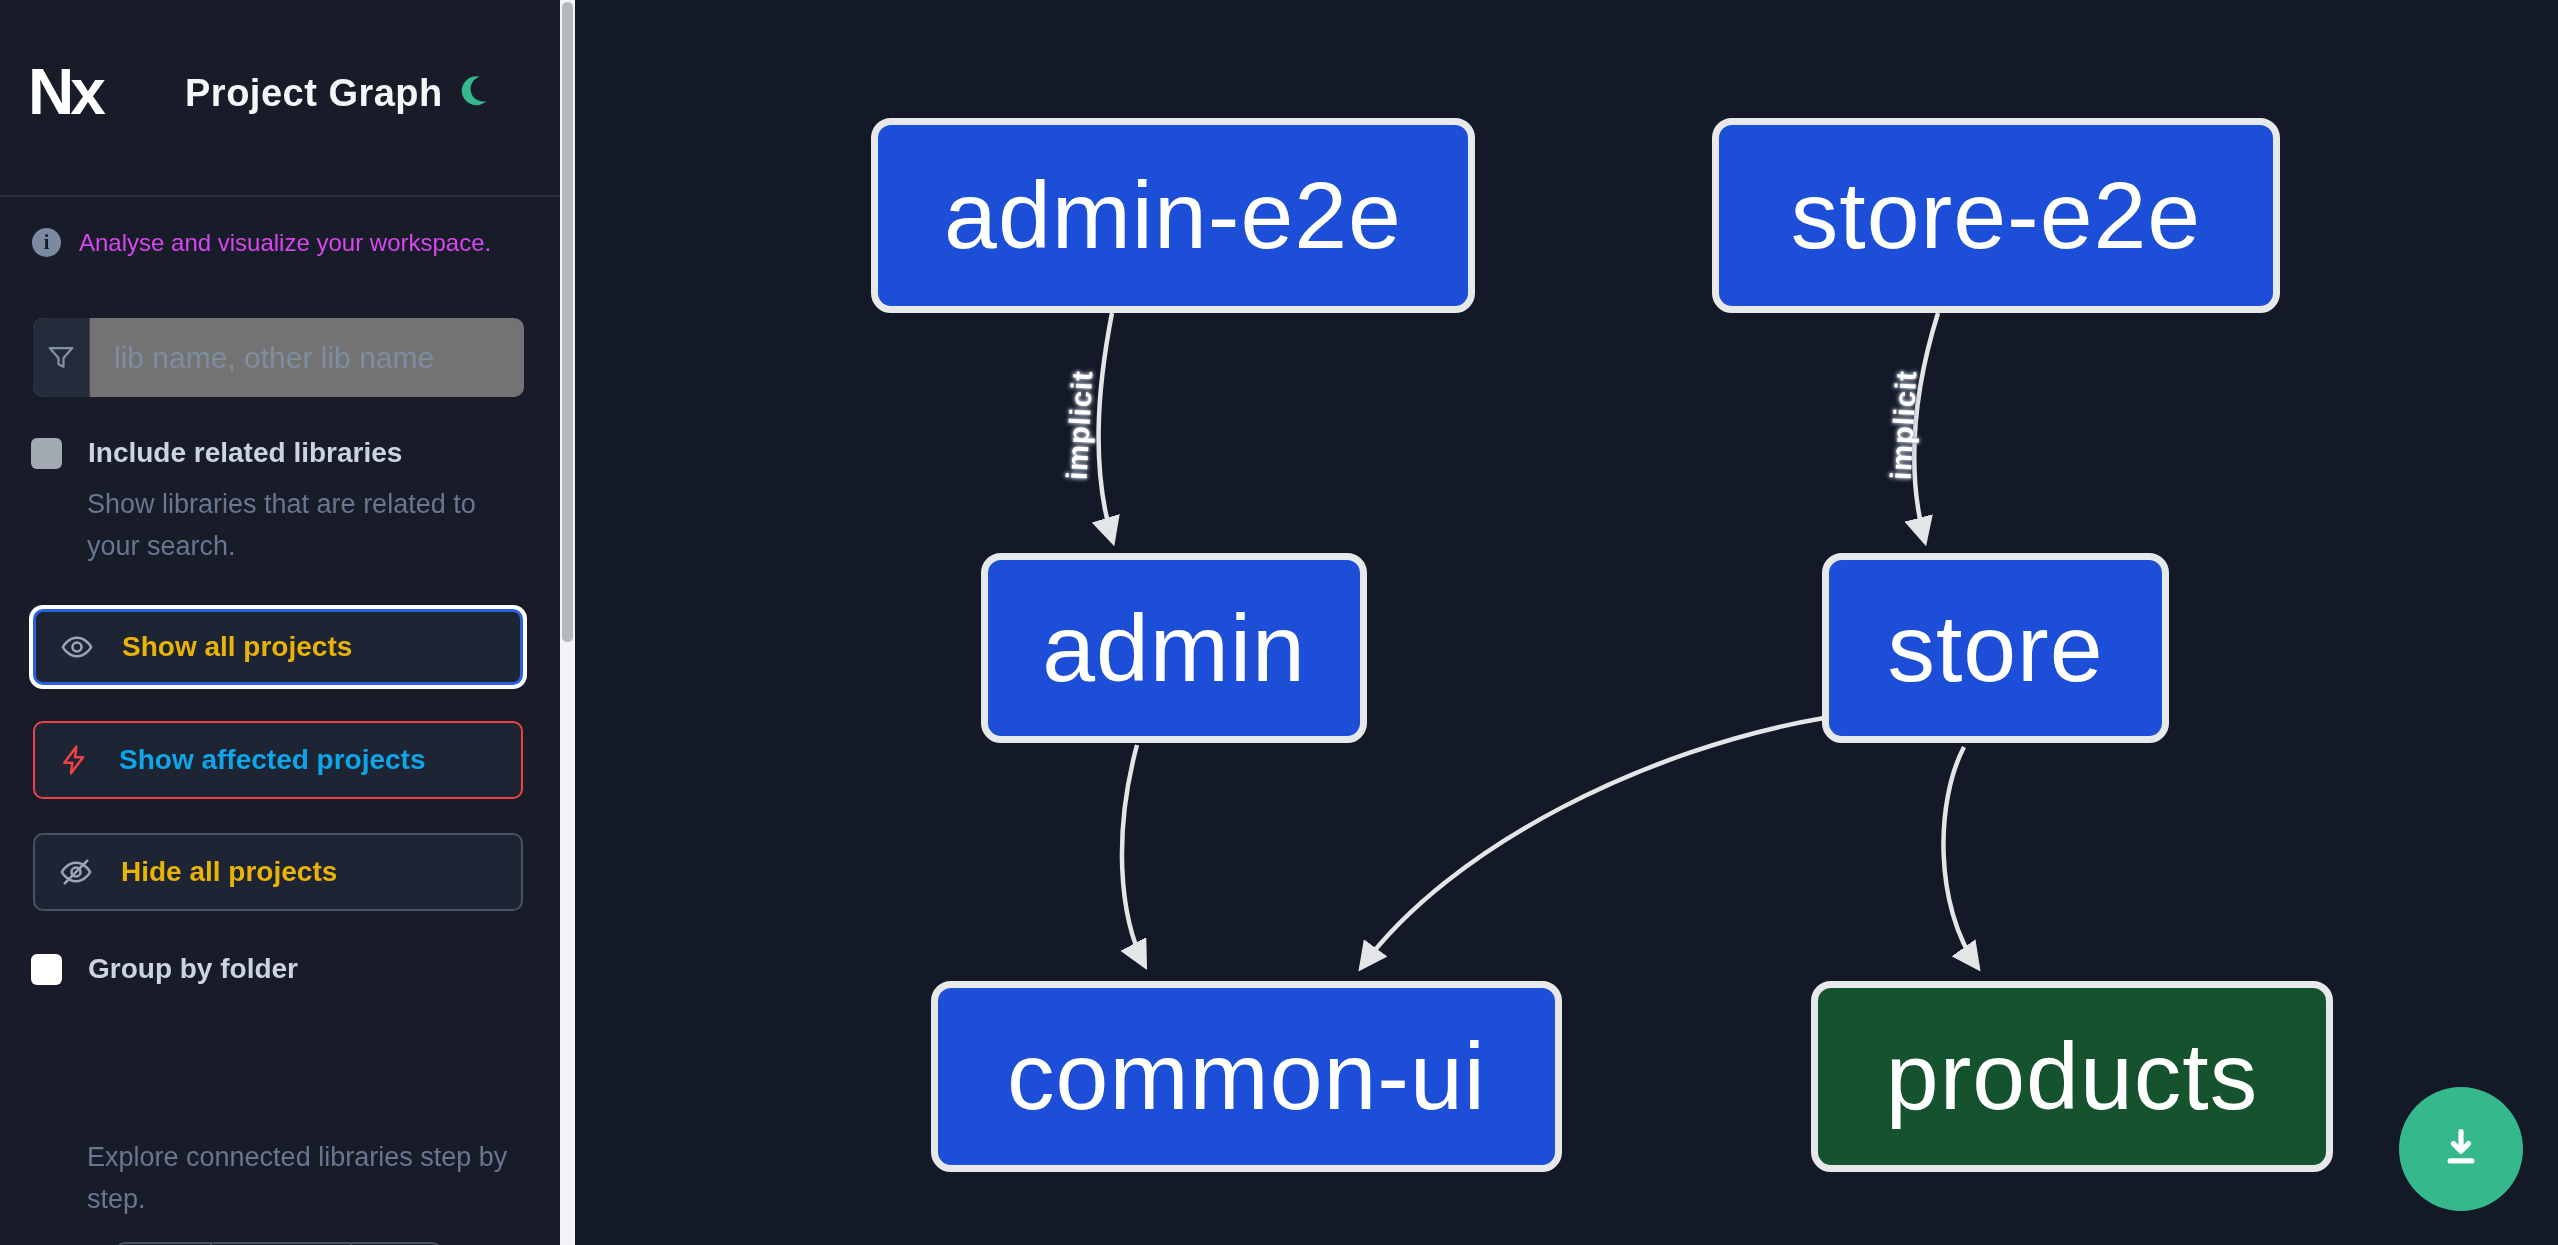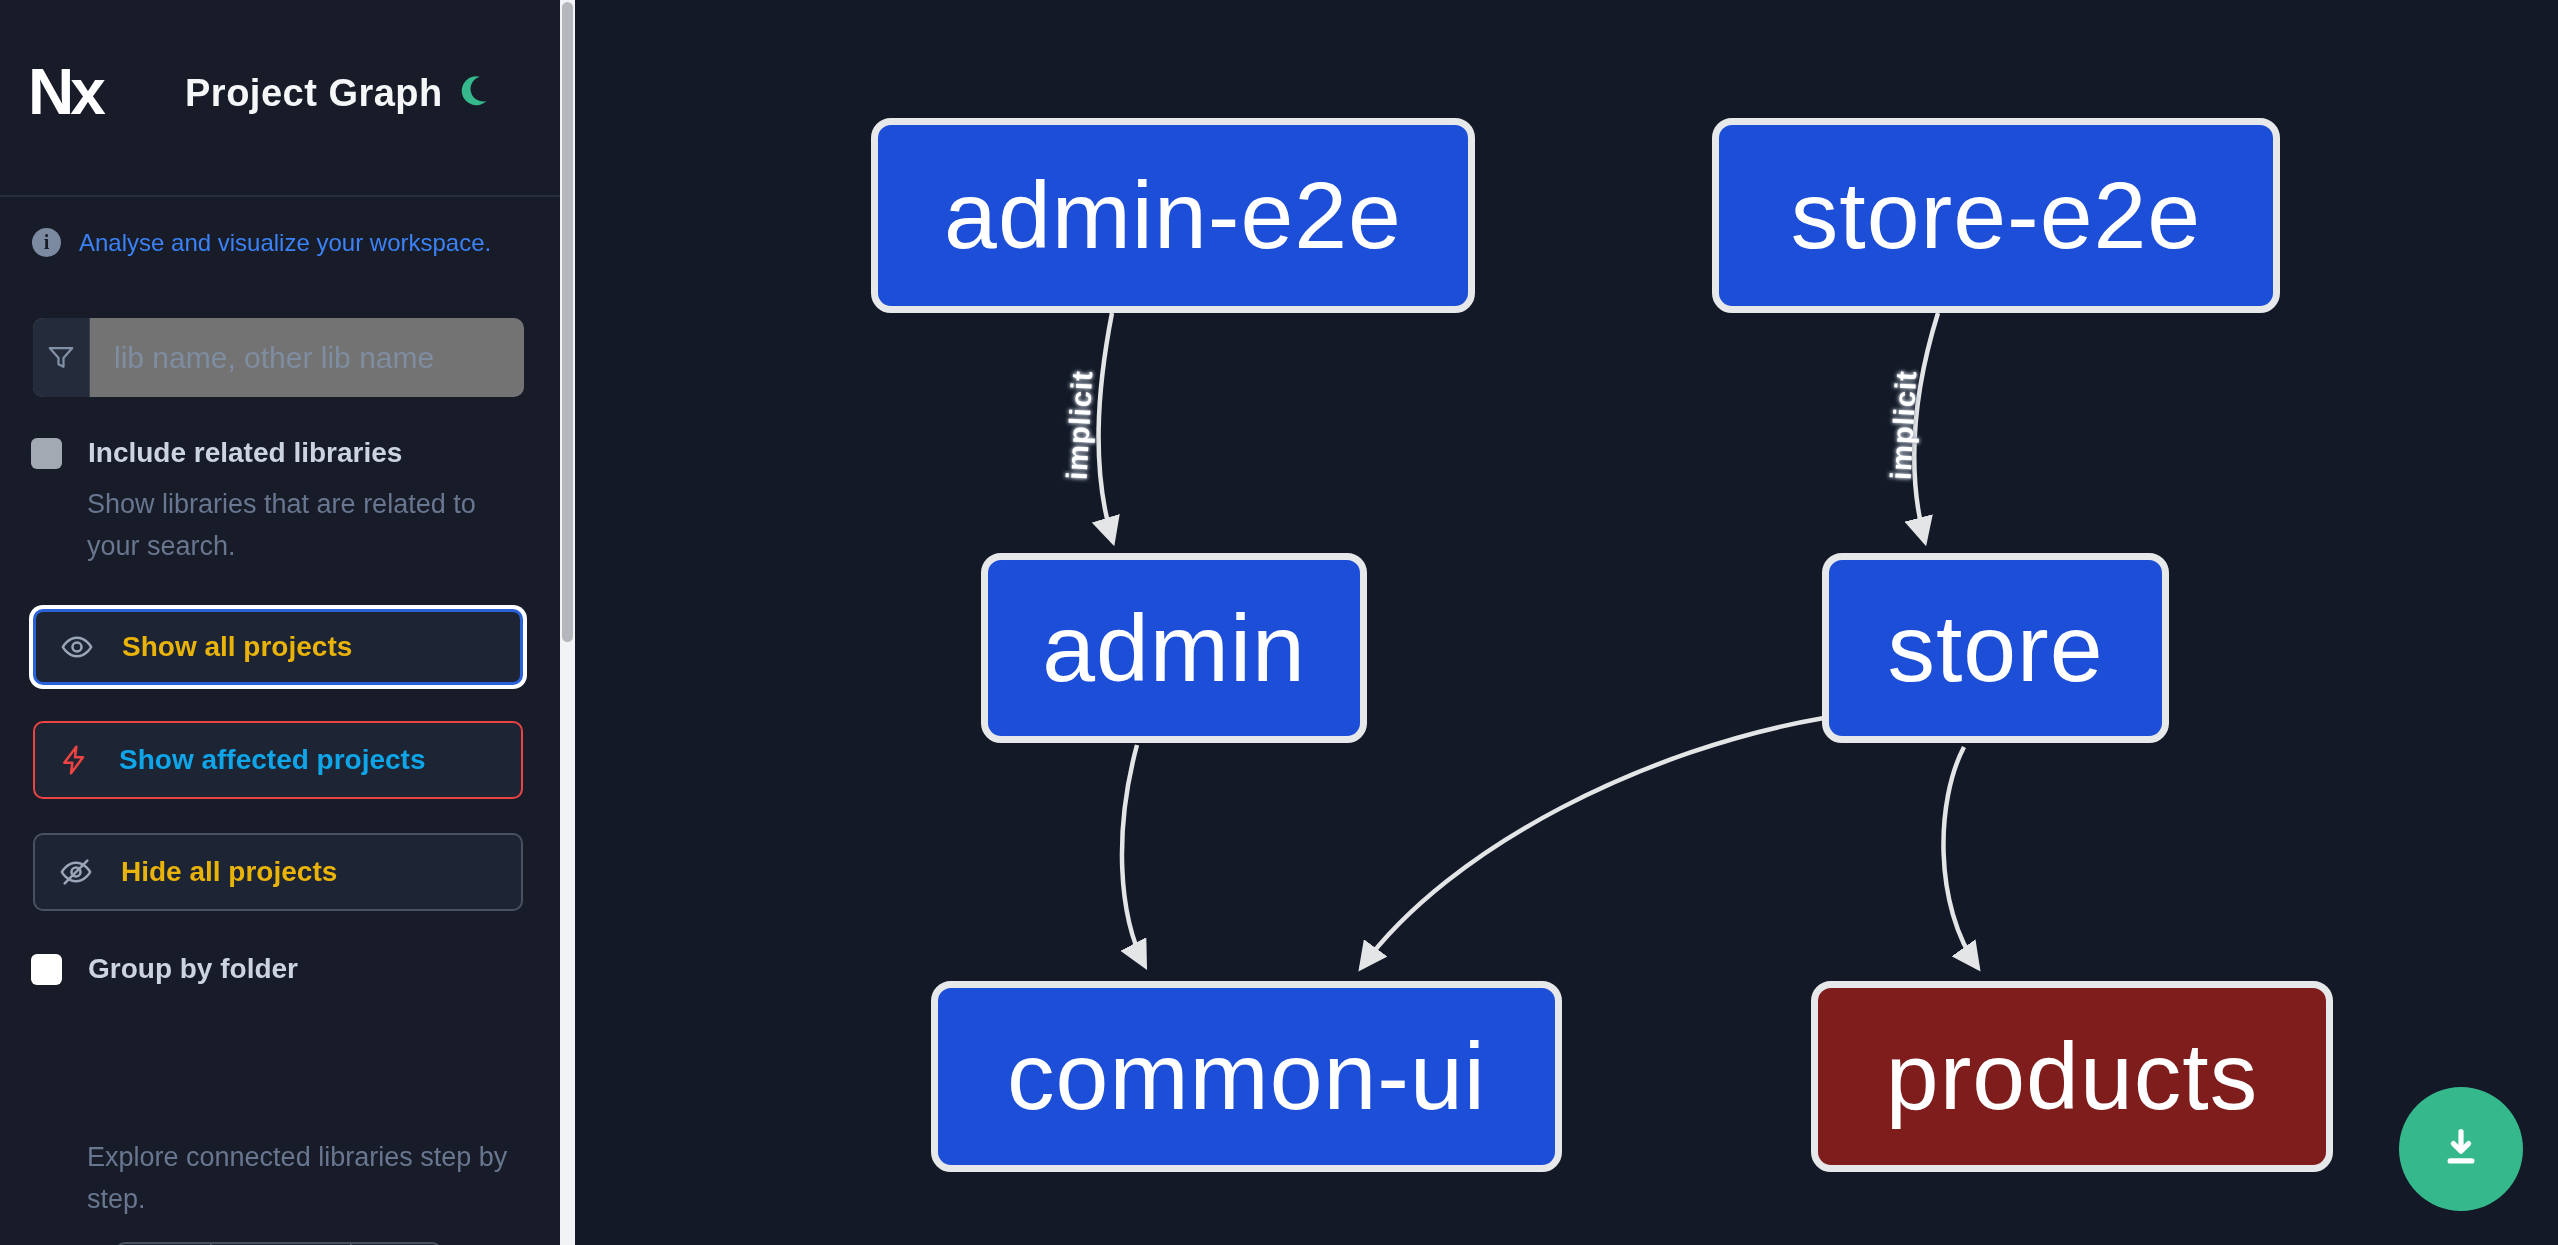--- a/index.html
+++ b/index.html
@@ -19,21 +19,21 @@
                   cursor:pointer; }
   .header-divider { position:absolute; left:0; top:195px; width:560px; height:2px;
                     background:#262d3c; }
 
   .info-row { position:absolute; left:32px; top:228px; width:500px; display:flex;
               align-items:center; gap:18px; }
   .info-icon { width:29px; height:29px; border-radius:50%; background:#7b8aa0;
                color:#171c28; font-weight:800; font-size:20px; display:flex;
                align-items:center; justify-content:center; flex:0 0 auto;
                font-family:"Liberation Serif", serif; }
-  .info-text { color:#3b82f6; font-size:24px; }
+  .info-text { color:#d946ef; font-size:24px; }
 
   .search-box { position:absolute; left:33px; top:318px; width:491px; height:79px;
                 background:#737373; border-radius:10px; display:flex; overflow:hidden; }
   .search-icon-cell { width:61px; background:#242c3c; border-right:1px solid #39414f;
                       display:flex; align-items:center; justify-content:center; }
   .search-box input { flex:1; background:transparent; border:none; outline:none;
                       color:#dbe2ee; font-size:30px; padding:0 24px;
                       font-family:"Liberation Sans", sans-serif; }
   .search-box input::placeholder { color:#7f8da1; }
 
@@ -70,21 +70,21 @@
 
   
   .canvas { position:absolute; left:575px; top:0; width:1983px; height:1245px;
             background:#131927; }
   .edges-svg { position:absolute; left:0; top:0; width:1983px; height:1245px; }
 
   .gnode { position:absolute; display:flex; align-items:center; justify-content:center;
            border:7px solid #e7e8ea; border-radius:20px; color:#ffffff;
            font-size:95px; font-weight:400; letter-spacing:1px; cursor:pointer; }
   .gnode.pink { background:#1d4ed8; }
-  .gnode.gray { background:#7f1d1d; }
+  .gnode.gray { background:#14532d; }
   .n-admin-e2e { left:296px;  top:118px; width:604px; height:195px; }
   .n-store-e2e { left:1137px; top:118px; width:568px; height:195px; }
   .n-admin     { left:406px;  top:553px; width:386px; height:190px; }
   .n-store     { left:1247px; top:553px; width:347px; height:190px; }
   .n-common-ui { left:356px;  top:981px; width:631px; height:191px; }
   .n-products  { left:1236px; top:981px; width:522px; height:191px; }
 
   .edge-label { position:absolute; color:#ffffff; font-size:29px; font-weight:700;
                 letter-spacing:1px; white-space:nowrap;
                 text-shadow:0 0 2px #aab2bf, 0 0 4px #aab2bf, 0 0 5px #aab2bf;

